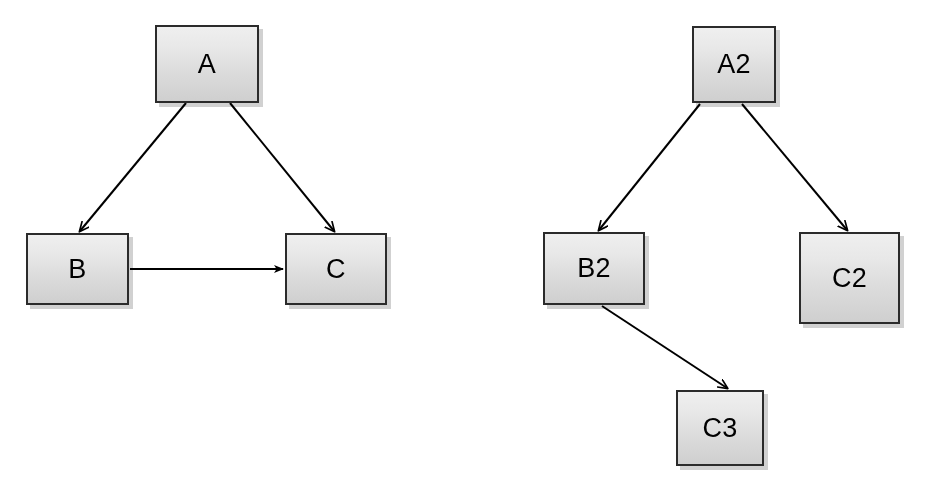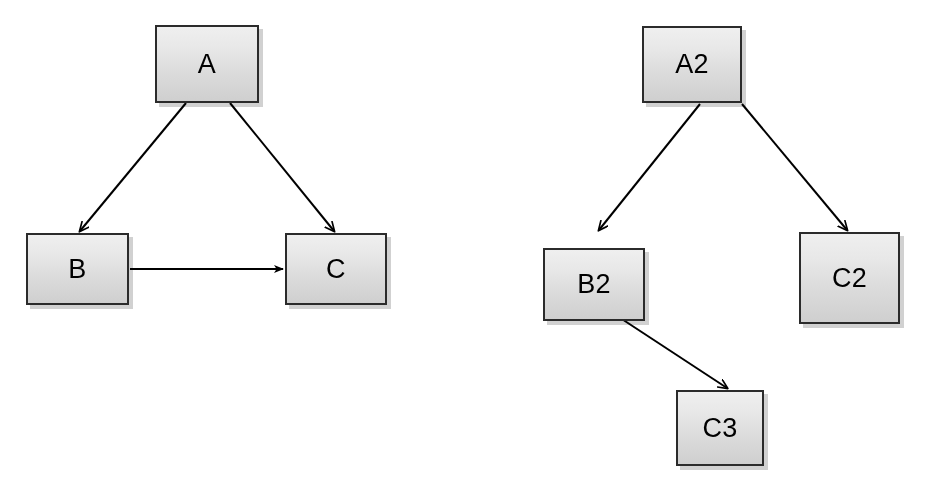--- a/index.html
+++ b/index.html
@@ -71,24 +71,24 @@
   <div id="nodes-group">
       <div class="node" style="left: 155px; top: 25px; width: 104px; height: 78px;">
         <span class="node-label">A</span>
       </div>
       <div class="node" style="left: 26px; top: 233px; width: 103px; height: 72px;">
         <span class="node-label">B</span>
       </div>
       <div class="node" style="left: 285px; top: 233px; width: 102px; height: 72px;">
         <span class="node-label">C</span>
       </div>
-      <div class="node" style="left: 642px; top: 26px; width: 100px; height: 77px;">
+      <div class="node" style="left: 692px; top: 26px; width: 84px; height: 77px;">
         <span class="node-label">A2</span>
       </div>
-      <div class="node" style="left: 543px; top: 248px; width: 102px; height: 73px;">
+      <div class="node" style="left: 543px; top: 232px; width: 102px; height: 73px;">
         <span class="node-label">B2</span>
       </div>
       <div class="node" style="left: 799px; top: 232px; width: 101px; height: 92px;">
         <span class="node-label">C2</span>
       </div>
       <div class="node" style="left: 676px; top: 390px; width: 88px; height: 76px;">
         <span class="node-label">C3</span>
       </div>
     </div>
 

